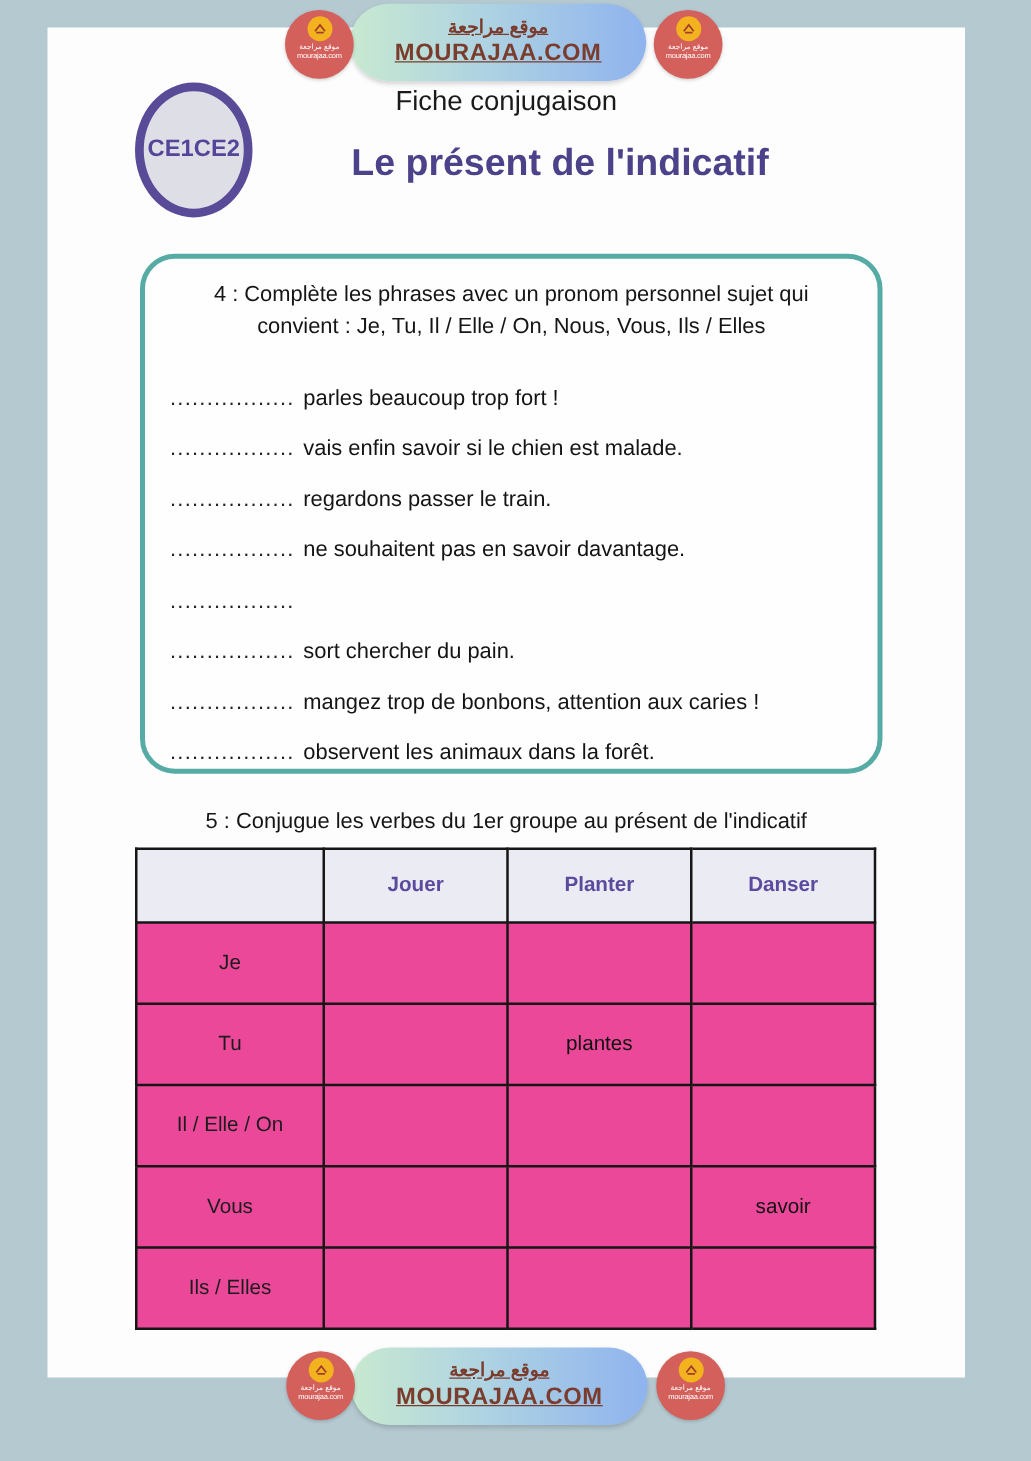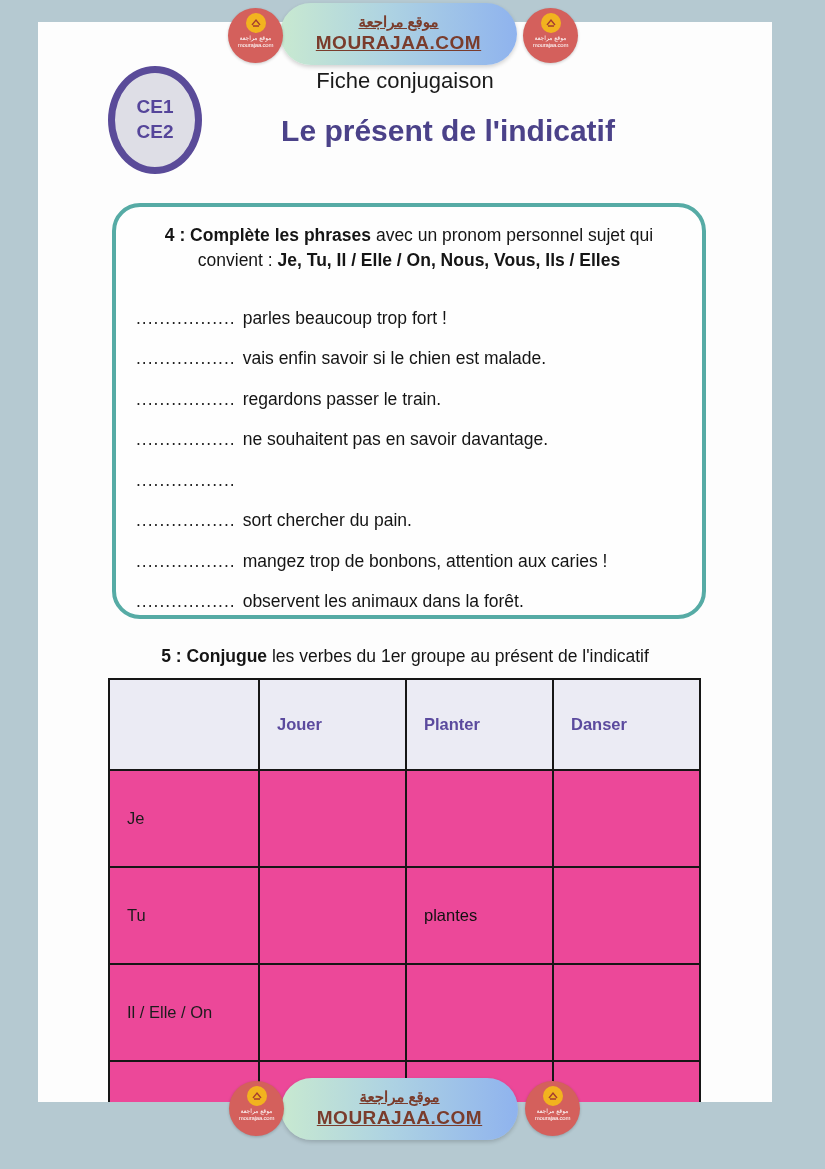--- a/index.html
+++ b/index.html
@@ -23,47 +23,47 @@
   .logo-lines .l2{font-size:6px;letter-spacing:-0.2px;}
   .pos-pill-top{left:280px;top:3px;}
   .pos-circle-tl{left:228px;top:8px;}
   .pos-circle-tr{left:523px;top:8px;}
   .pos-pill-bottom{left:281px;top:1078px;}
   .pos-circle-bl{left:229px;top:1081px;}
   .pos-circle-br{left:525px;top:1081px;}
 
   
   .level-badge{position:absolute;left:70px;top:44px;width:80px;height:94px;border-radius:50%;
-        border:7px solid #5a4b99;background:#dedee6;display:flex;flex-direction:column;
+        border:7px solid #5a4b99;background:#dedee6;display:flex;flex-direction:row;
         align-items:center;justify-content:center;color:#55459a;font-weight:bold;font-size:19px;line-height:1.3;}
   .subtitle{position:absolute;left:0;top:46px;width:100%;text-align:center;
         font-size:22px;font-weight:400;color:#1a1a1a;}
   .main-title{position:absolute;left:0;top:92px;width:100%;text-align:center;
         font-size:30px;font-weight:600;color:#4b4289;padding-left:43px;}
 
   
   .ex4-box{position:absolute;left:74px;top:181px;width:586px;height:408px;
         border:4px solid #56aba5;border-radius:28px;background:#fefefe;}
   .ex4-instruction{margin-top:16px;text-align:center;font-size:17.5px;line-height:1.45;color:#151515;}
   .ex4-sentences{margin-top:24px;}
   .sentence{height:40.5px;display:flex;align-items:center;padding-left:20px;font-size:17.5px;color:#141414;}
   .sentence .dots{letter-spacing:1px;color:#222;}
   .sentence .txt{margin-left:7px;}
 
   
   .ex5-heading{position:absolute;left:0;top:624px;width:100%;text-align:center;font-size:17.5px;color:#151515;}
   .conj-table{position:absolute;left:70px;top:656px;border-collapse:collapse;table-layout:fixed;}
-  .conj-table td,.conj-table th{border:2px solid #161616;text-align:left;padding:17px;}
+  .conj-table td,.conj-table th{border:2px solid #161616;text-align:center;padding:1px;}
   .conj-table th{height:55px;background:#ebebf4;color:#5b4a9e;font-size:16.5px;font-weight:bold;}
   .conj-table td{height:61px;font-size:16.5px;color:#1c1c1c;background:#ec4899;}
   .conj-table td.answer{font-weight:normal;color:#111;margin-top:23px;}
   .col-pronoun{width:150px;}
   .col-verb{width:147px;}
 
-  b{font-weight:bold;}
+  b{font-weight:normal;}
 </style>
 </head>
 <body>
 
 <div class="stage">
 
   <div class="paper">
 
     <div class="level-badge">
       <span>CE1</span>

